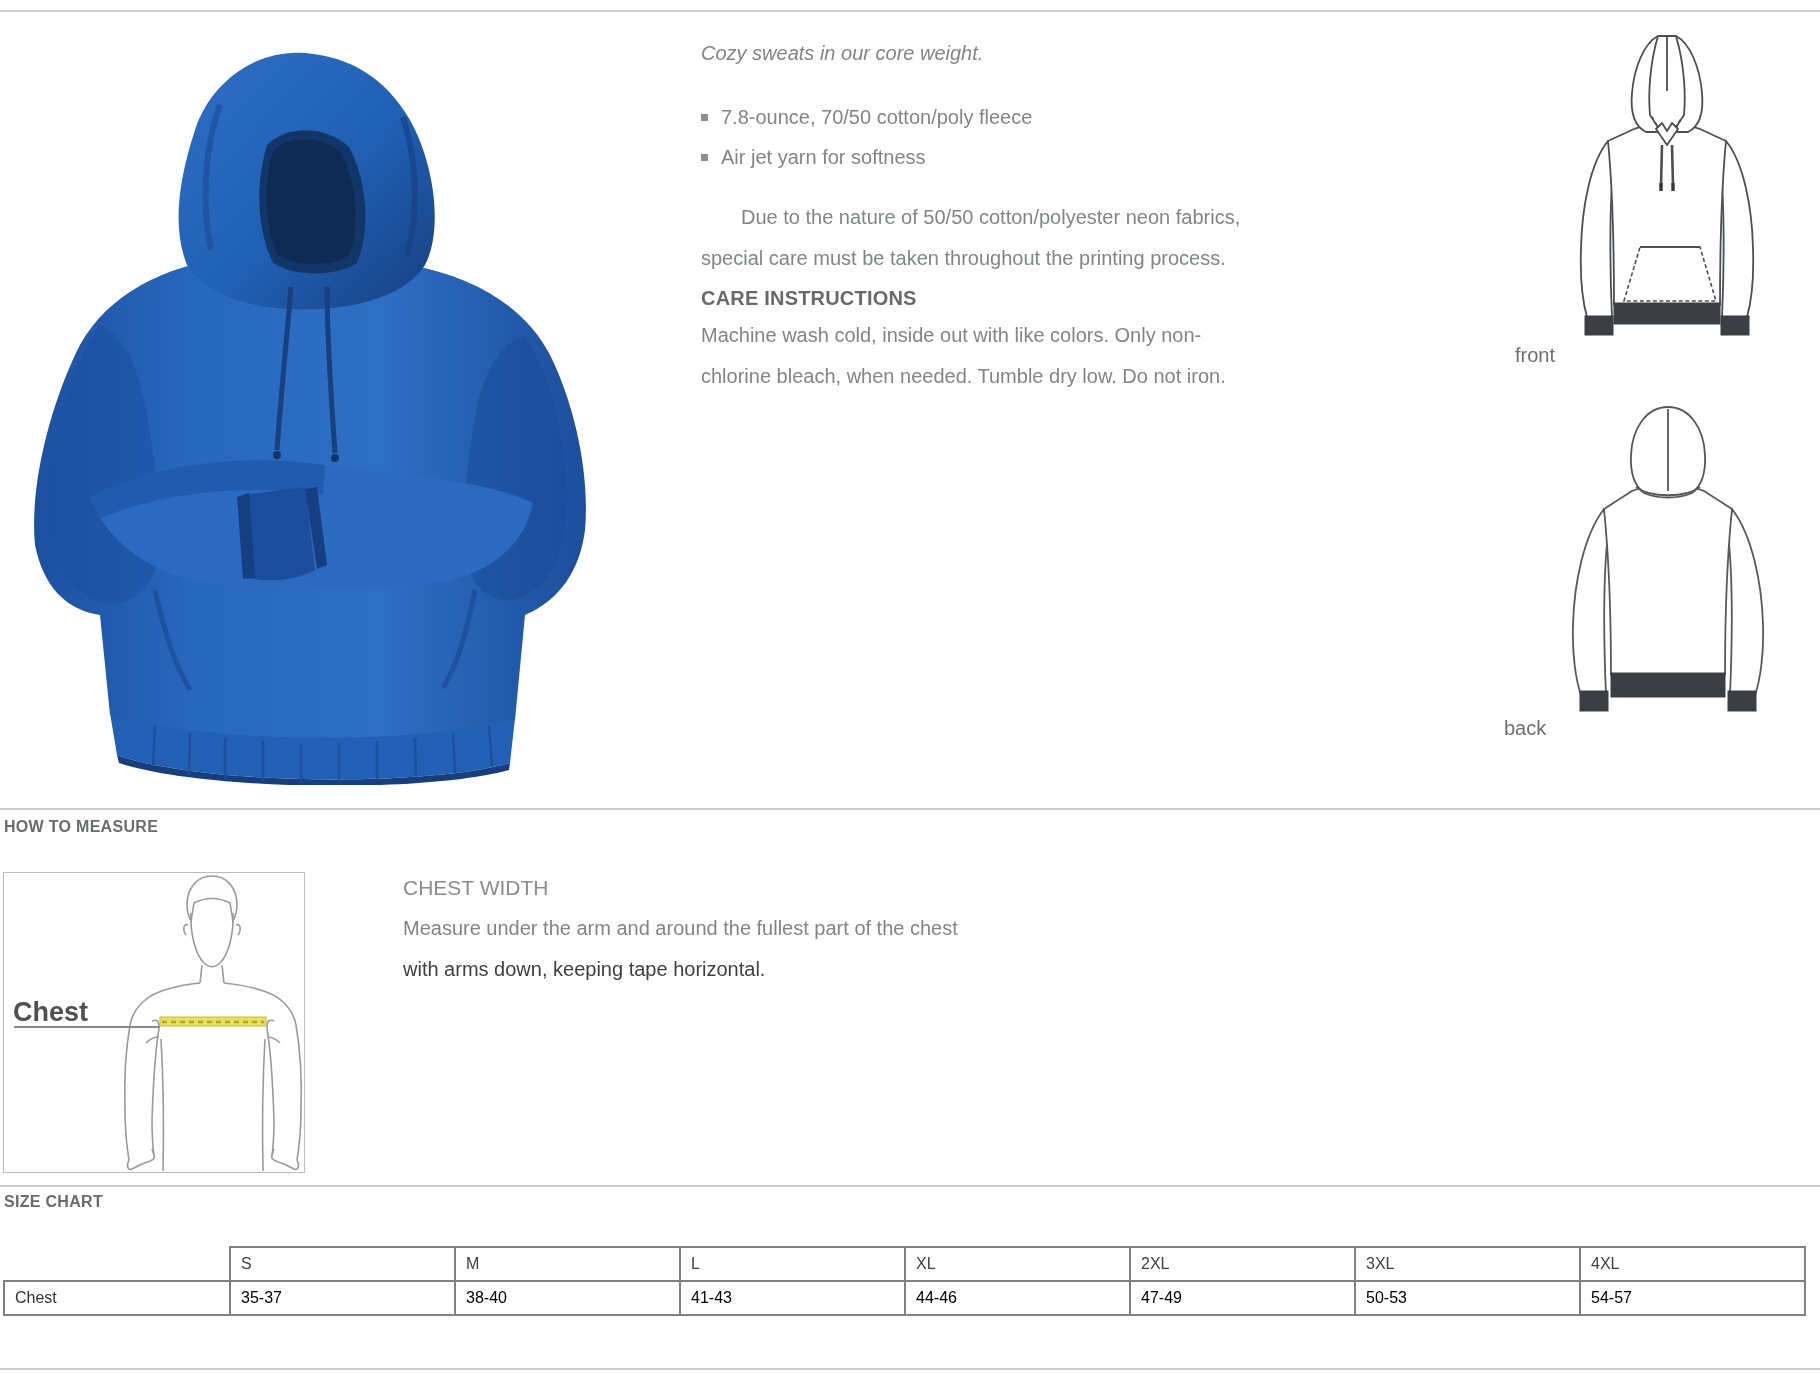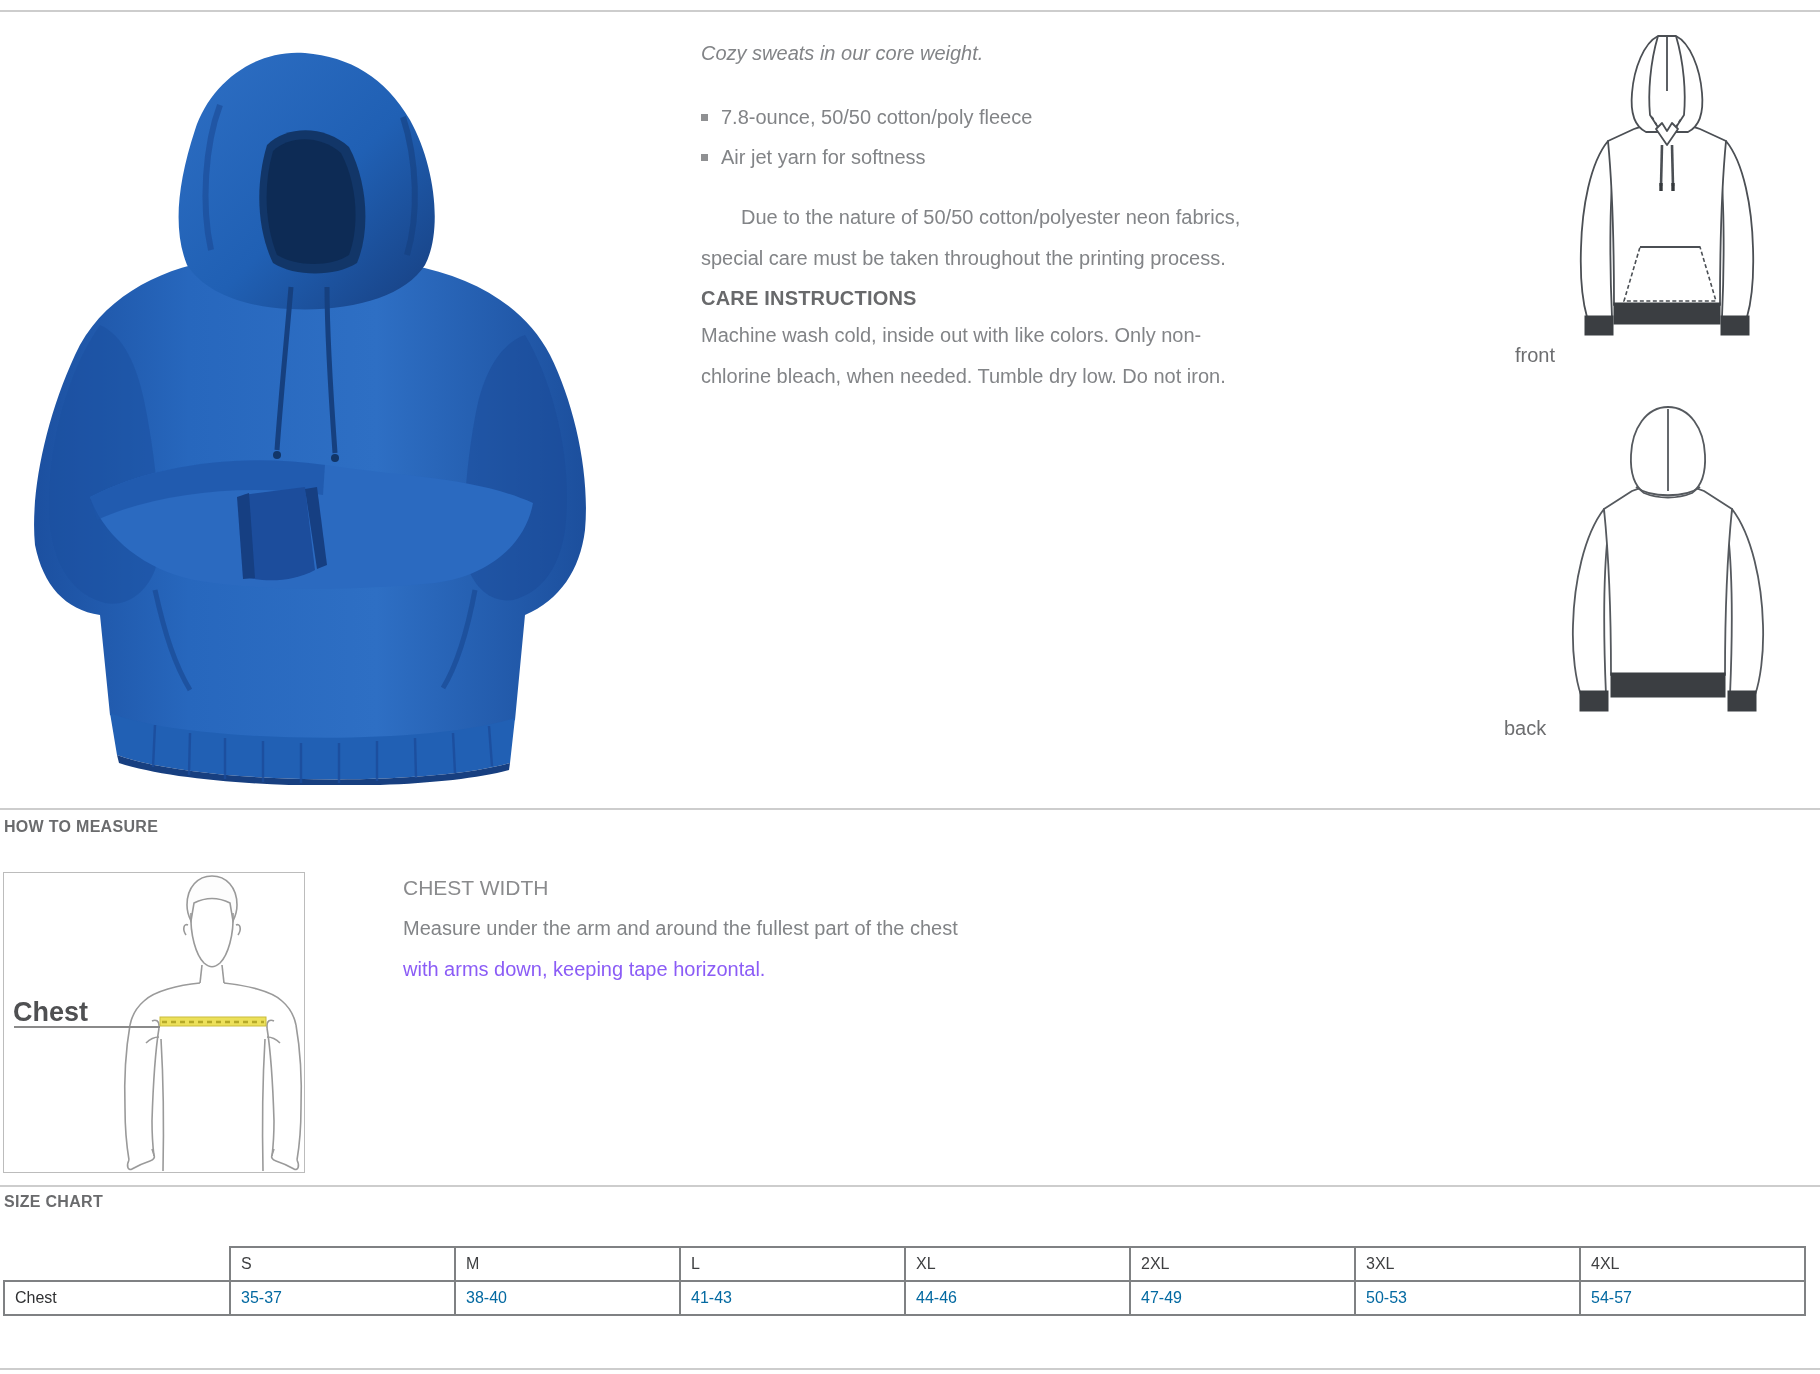--- a/index.html
+++ b/index.html
@@ -14,28 +14,28 @@
   .bullet-txt{font-size:20px;color:#828487;white-space:nowrap;}
   .care-head{position:absolute;left:0;font-size:20px;font-weight:bold;color:#68696b;letter-spacing:.2px;white-space:nowrap;}
   
   .view-label{position:absolute;font-size:20px;color:#6d6e70;}
   
   .sec-head{position:absolute;left:4px;font-size:16px;font-weight:bold;color:#6a6b6d;letter-spacing:.3px;white-space:nowrap;}
   
   .measure-box{position:absolute;left:3px;top:872px;width:302px;height:301px;border:1px solid #bcbcbc;box-sizing:border-box;background:#fff;}
   .measure-title{position:absolute;left:403px;top:876px;font-size:21px;color:#8a8b8d;white-space:nowrap;}
   .measure-line1{position:absolute;left:403px;top:917px;font-size:20px;color:#828487;white-space:nowrap;}
-  .measure-line2{position:absolute;left:403px;top:958px;font-size:20px;color:#8b5cf6;white-space:nowrap;}
+  .measure-line2{position:absolute;left:403px;top:958px;font-size:20px;color:#404040;white-space:nowrap;}
   
   table.size{position:absolute;left:3px;top:1246px;border-collapse:collapse;table-layout:fixed;}
   table.size td,table.size th{border:2px solid #7f8183;height:34px;padding:0 0 0 10px;text-align:left;vertical-align:middle;font-weight:normal;box-sizing:border-box;}
   table.size th.blank{border:none;background:transparent;}
   table.size th{font-size:16px;color:#3e3f41;}
   table.size td.rowlabel{font-size:16px;color:#2f3032;}
-  table.size td.val{font-size:16px;color:#0369a1;}
+  table.size td.val{font-size:16px;color:#000000;}
   .col0{width:226px;}.colS{width:225px;}
   svg{display:block;}
 </style>
 </head>
 <body>
 
 <div class="page">
 
   <div class="divider" style="top:10px;"></div>
 
@@ -110,21 +110,21 @@
         <path d="M484,701 L487,741"></path>
       </g>
     </svg>
   </div>
 
   <div class="desc">
     <div class="line" style="top:42px;font-style:italic;">Cozy sweats in our core weight.</div>
 
     <div class="bullet-row" style="top:106px;">
       <span class="bullet-sq"></span>
-      <span class="bullet-txt">7.8-ounce, 50/50 cotton/poly fleece</span>
+      <span class="bullet-txt">7.8-ounce, 70/50 cotton/poly fleece</span>
     </div>
     <div class="bullet-row" style="top:146px;">
       <span class="bullet-sq"></span>
       <span class="bullet-txt">Air jet yarn for softness</span>
     </div>
 
     <div class="line" style="top:206px;margin-left:40px;">Due to the nature of 50/50 cotton/polyester neon fabrics,</div>
     <div class="line" style="top:247px;">special care must be taken throughout the printing process.</div>
 
     <div class="care-head" style="top:287px;">CARE INSTRUCTIONS</div>

